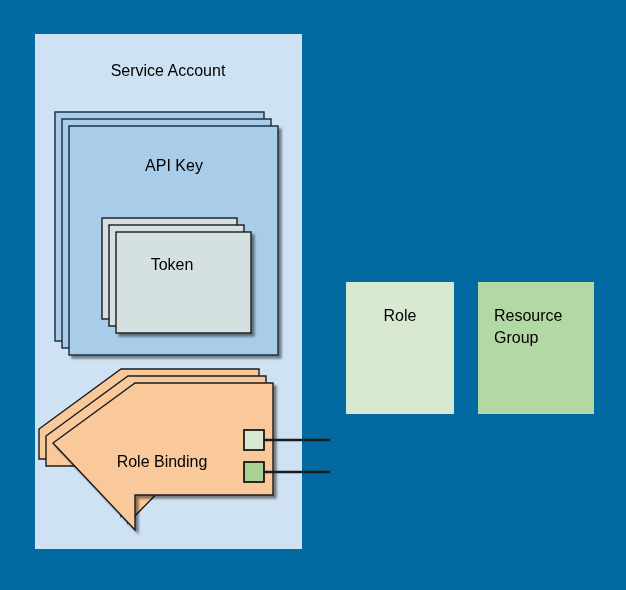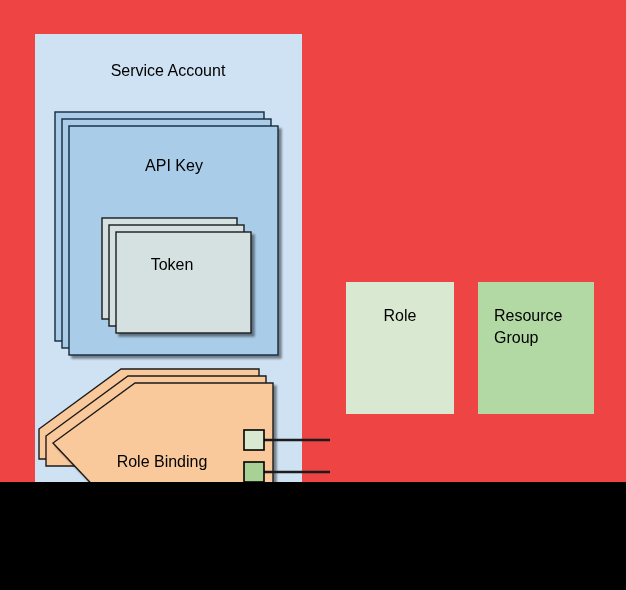--- a/index.html
+++ b/index.html
@@ -6,22 +6,22 @@
     margin: 0;
     padding: 0;
     background: #000000;
   }
   body {
     font-family: "Liberation Sans", sans-serif;
   }
   #canvas {
     position: relative;
     width: 626px;
-    height: 482px;
-    background: #ef4444;
+    height: 590px;
+    background: #0369a1;
     overflow: hidden;
     text-decoration: underline;
   }
   #diagram-svg {
     position: absolute;
     left: 0;
     top: 0;
     width: 626px;
     height: 590px;
   }

